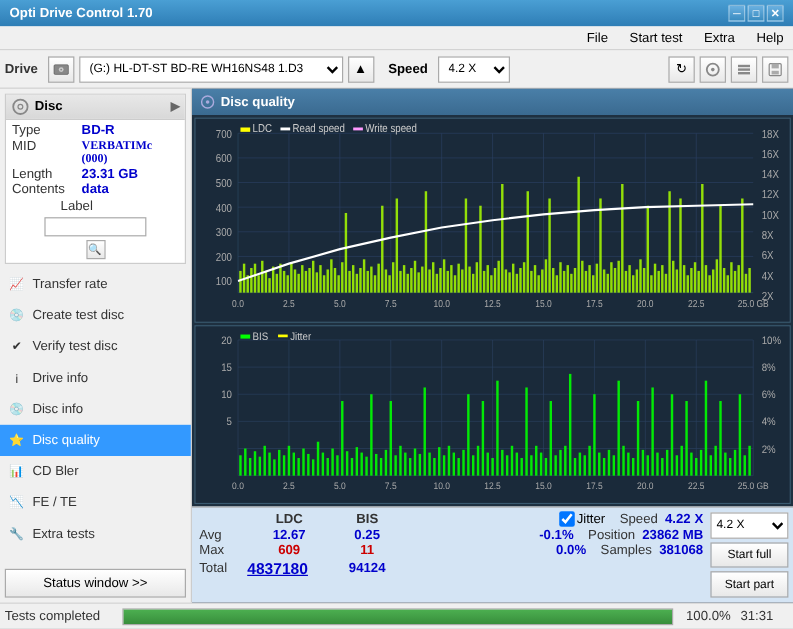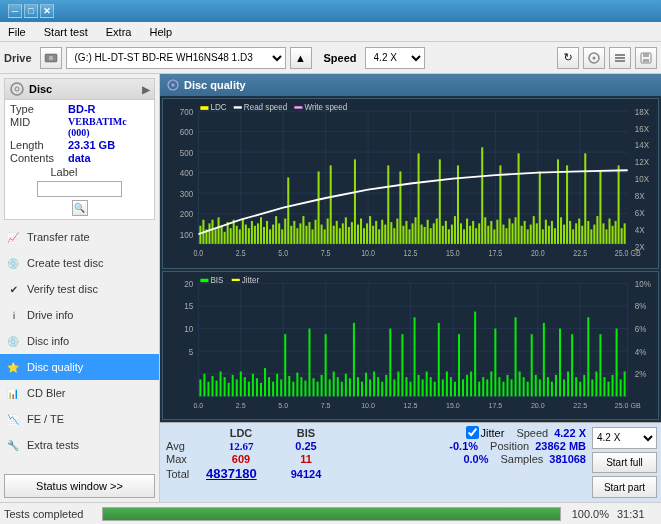--- a/index.html
+++ b/index.html
@@ -5,21 +5,21 @@
     * { box-sizing: border-box; margin: 0; padding: 0; }
     body { font-family: 'Segoe UI', Tahoma, sans-serif; font-size: 11px; background: #f0f0f0; width: 661px; height: 524px; overflow: hidden; }
     
     
     .titlebar { background: linear-gradient(to bottom, #4a9fd4, #2e7db5); height: 22px; display: flex; align-items: center; padding: 0 8px; color: white; font-size: 11px; font-weight: bold; }
     .titlebar-title { flex: 1; }
     .titlebar-controls { display: flex; gap: 2px; }
     .titlebar-btn { width: 14px; height: 14px; border: 1px solid rgba(255,255,255,0.4); background: linear-gradient(to bottom, #6ab0e0, #3a8cc0); color: white; font-size: 9px; display: flex; align-items: center; justify-content: center; cursor: pointer; }
     
     
-    .menubar { background: #f0f0f0; height: 20px; display: flex; align-items: center; padding: 0 4px; border-bottom: 1px solid #ccc; gap: 10px; }
+    .menubar { background: #f0f0f0; height: 20px; display: flex; align-items: center; padding: 0 4px; border-bottom: 1px solid #ccc; gap: 10px; justify-content: flex-end; }
     .menubar-item { font-size: 11px; padding: 1px 4px; cursor: pointer; }
     
     
     .drivebar { background: #f0f0f0; height: 32px; display: flex; align-items: center; padding: 2px 4px; border-bottom: 1px solid #ccc; gap: 4px; }
     .drive-label { font-size: 11px; font-weight: bold; color: #333; margin-right: 4px; }
     .drive-select { height: 22px; border: 1px solid #aaa; background: white; font-size: 10px; padding: 0 4px; min-width: 220px; }
     .drive-icon-btn { width: 22px; height: 22px; border: 1px solid #aaa; background: linear-gradient(to bottom, #fff, #e8e8e8); display: flex; align-items: center; justify-content: center; cursor: pointer; font-size: 11px; }
     .speed-label { font-size: 11px; font-weight: bold; margin-left: 8px; margin-right: 4px; }
     .speed-select { height: 22px; border: 1px solid #aaa; background: white; font-size: 10px; padding: 0 4px; width: 60px; }
     .spacer { flex: 1; }
@@ -69,20 +69,21 @@
     .progress-pct { font-size: 11px; color: #333; min-width: 40px; text-align: right; }
     .time-text { font-size: 11px; color: #333; min-width: 40px; }
     
     
     .disc-svg { width: 16px; height: 16px; }
   </style>
 </head>
 <body>
 
 <div class="titlebar">
+  <span class="titlebar-title">Opti Drive Control 1.70</span>
   <div class="titlebar-controls">
     <div class="titlebar-btn">─</div>
     <div class="titlebar-btn">□</div>
     <div class="titlebar-btn">✕</div>
   </div>
 </div>
 
 <div class="menubar">
   <span class="menubar-item">File</span>
   <span class="menubar-item">Start test</span>
@@ -606,21 +607,21 @@
           <label style="display:flex; align-items:center; gap:2px; font-size:11px;">
             <input type="checkbox" checked="" style="">
             <span>Jitter</span>
           </label>
           <span style="margin-left:12px; font-size:11px; color:#333;">Speed</span>
           <span style="margin-left:6px; font-size:11px; color:#0000cc; font-weight:bold;">4.22 X</span>
         </div>
 
         <div style="display:flex; align-items:center; gap:0; margin-bottom:1px;">
           <span style="width:40px; font-size:11px; color:#333;">Avg</span>
-          <span style="width:70px; text-align:center; font-size:11px; color:#0000cc; font-weight:bold;font-family:Liberation Serif, serif;">12.67</span>
+          <span style="width:70px; text-align:center; font-size:11px; color:#0000cc; font-weight:bold;">12.67</span>
           <span style="width:60px; text-align:center; font-size:11px; color:#0000cc; font-weight:bold;">0.25</span>
           <span style="flex:1;"></span>
           <span style="font-size:11px; color:#0000cc; font-weight:bold;">-0.1%</span>
           <span style="margin-left:12px; font-size:11px; color:#333;">Position</span>
           <span style="margin-left:6px; font-size:11px; color:#0000cc; font-weight:bold;">23862 MB</span>
         </div>
 
         <div style="display:flex; align-items:center; gap:0; margin-bottom:1px;">
           <span style="width:40px; font-size:11px; color:#333;">Max</span>
           <span style="width:70px; text-align:center; font-size:11px; color:#cc0000; font-weight:bold;">609</span>

